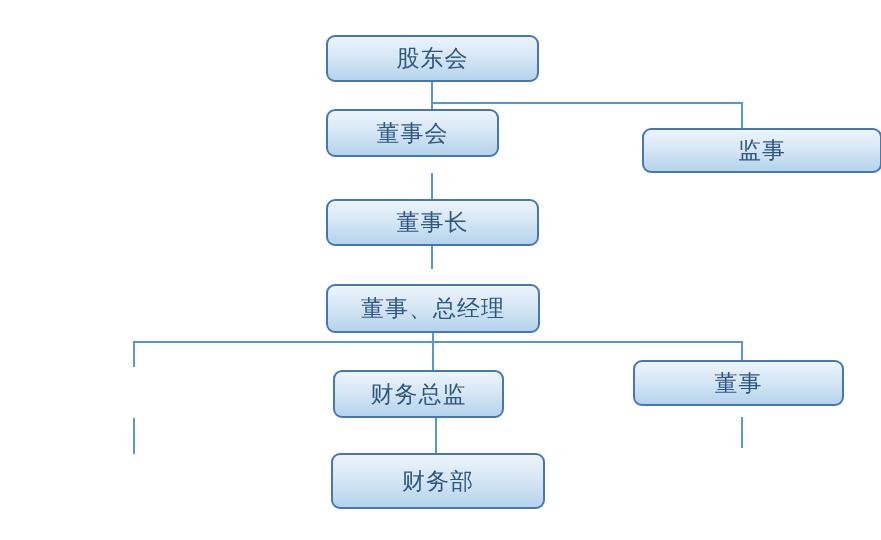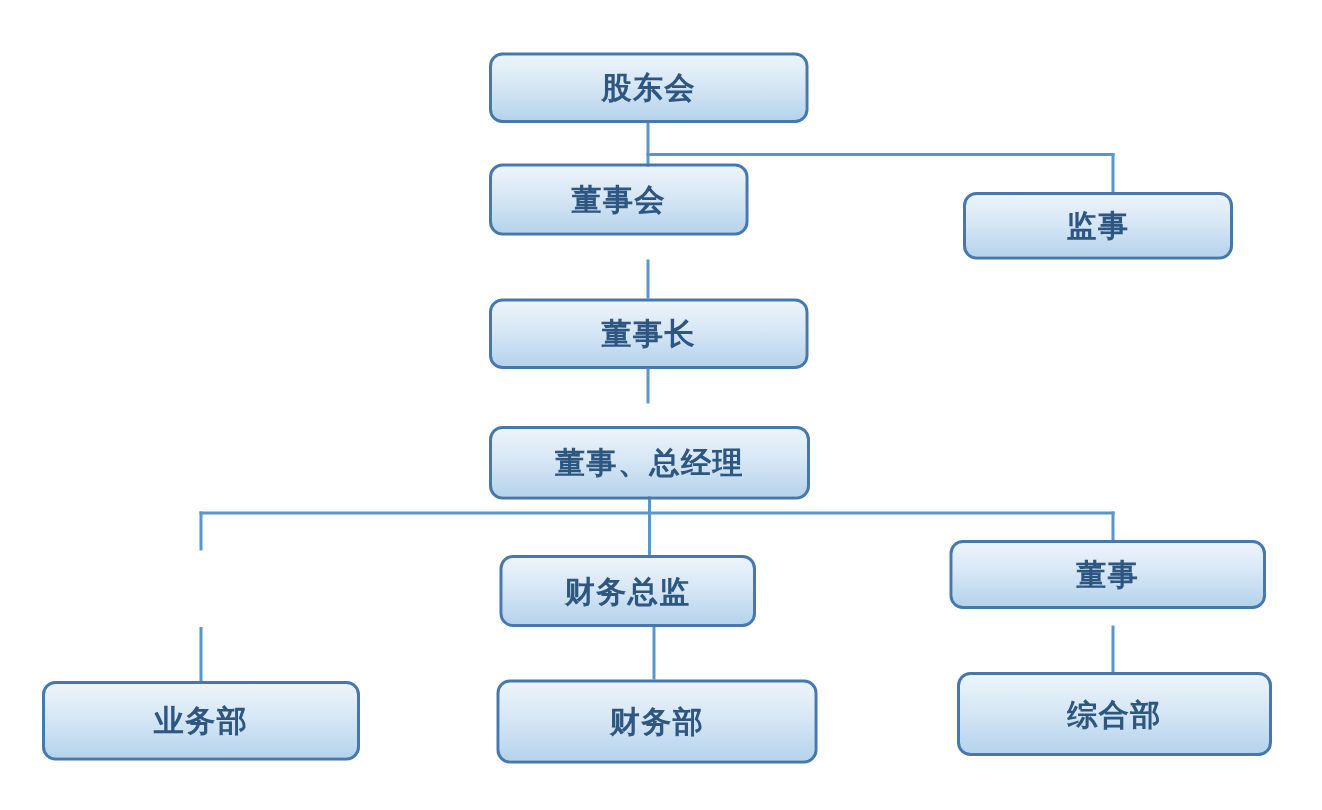--- a/index.html
+++ b/index.html
@@ -22,22 +22,22 @@
     border-radius: 9px;
     background: linear-gradient(to bottom,
       var(--node-fill-top, #ecf4fb) 0%,
       #d7e7f5 45%,
       var(--node-fill-bottom, #b5d3ec) 100%);
     display: flex;
     align-items: center;
     justify-content: center;
   }
   .node-label {
-    font-size: 20px;
-    font-weight: bold;
+    font-size: 23px;
+    font-weight: normal;
     color: var(--node-text-color, #2d5680);
     letter-spacing: 1px;
     white-space: nowrap;
   }
   .line {
     position: absolute;
     background: var(--connector-color, #5b96cb);
   }
 </style>
 </head>
@@ -59,46 +59,40 @@
   <div class="line" style="left:741px; top:417px; width:2px;   height:31px"></div>
 
   <div class="node" style="left:326px; top:35px;  width:213px; height:47px">
     <span class="node-label">股东会</span>
   </div>
 
   <div class="node" style="left:326px; top:109px; width:173px; height:48px">
     <span class="node-label">董事会</span>
   </div>
 
-  <div class="node" style="left:642px; top:128px; width:180px; height:45px">
+  <div class="node" style="left:642px; top:128px; width:240px; height:45px">
     <span class="node-label">监事</span>
   </div>
 
   <div class="node" style="left:326px; top:199px; width:213px; height:47px">
     <span class="node-label">董事长</span>
   </div>
 
   <div class="node" style="left:326px; top:284px; width:214px; height:49px">
     <span class="node-label">董事、总经理</span>
   </div>
 
 
   <div class="node" style="left:333px; top:370px; width:171px; height:48px">
     <span class="node-label">财务总监</span>
   </div>
 
   <div class="node" style="left:633px; top:360px; width:211px; height:46px">
     <span class="node-label">董事</span>
   </div>
 
-  <div class="node" style="left:28px;  top:454px; width:212px; height:53px">
-    <span class="node-label">业务部</span>
-  </div>
 
   <div class="node" style="left:331px; top:453px; width:214px; height:56px">
     <span class="node-label">财务部</span>
   </div>
 
-  <div class="node" style="left:638px; top:448px; width:210px; height:56px">
-    <span class="node-label">综合部</span>
-  </div>
 
 </div>
 
 </body></html>

